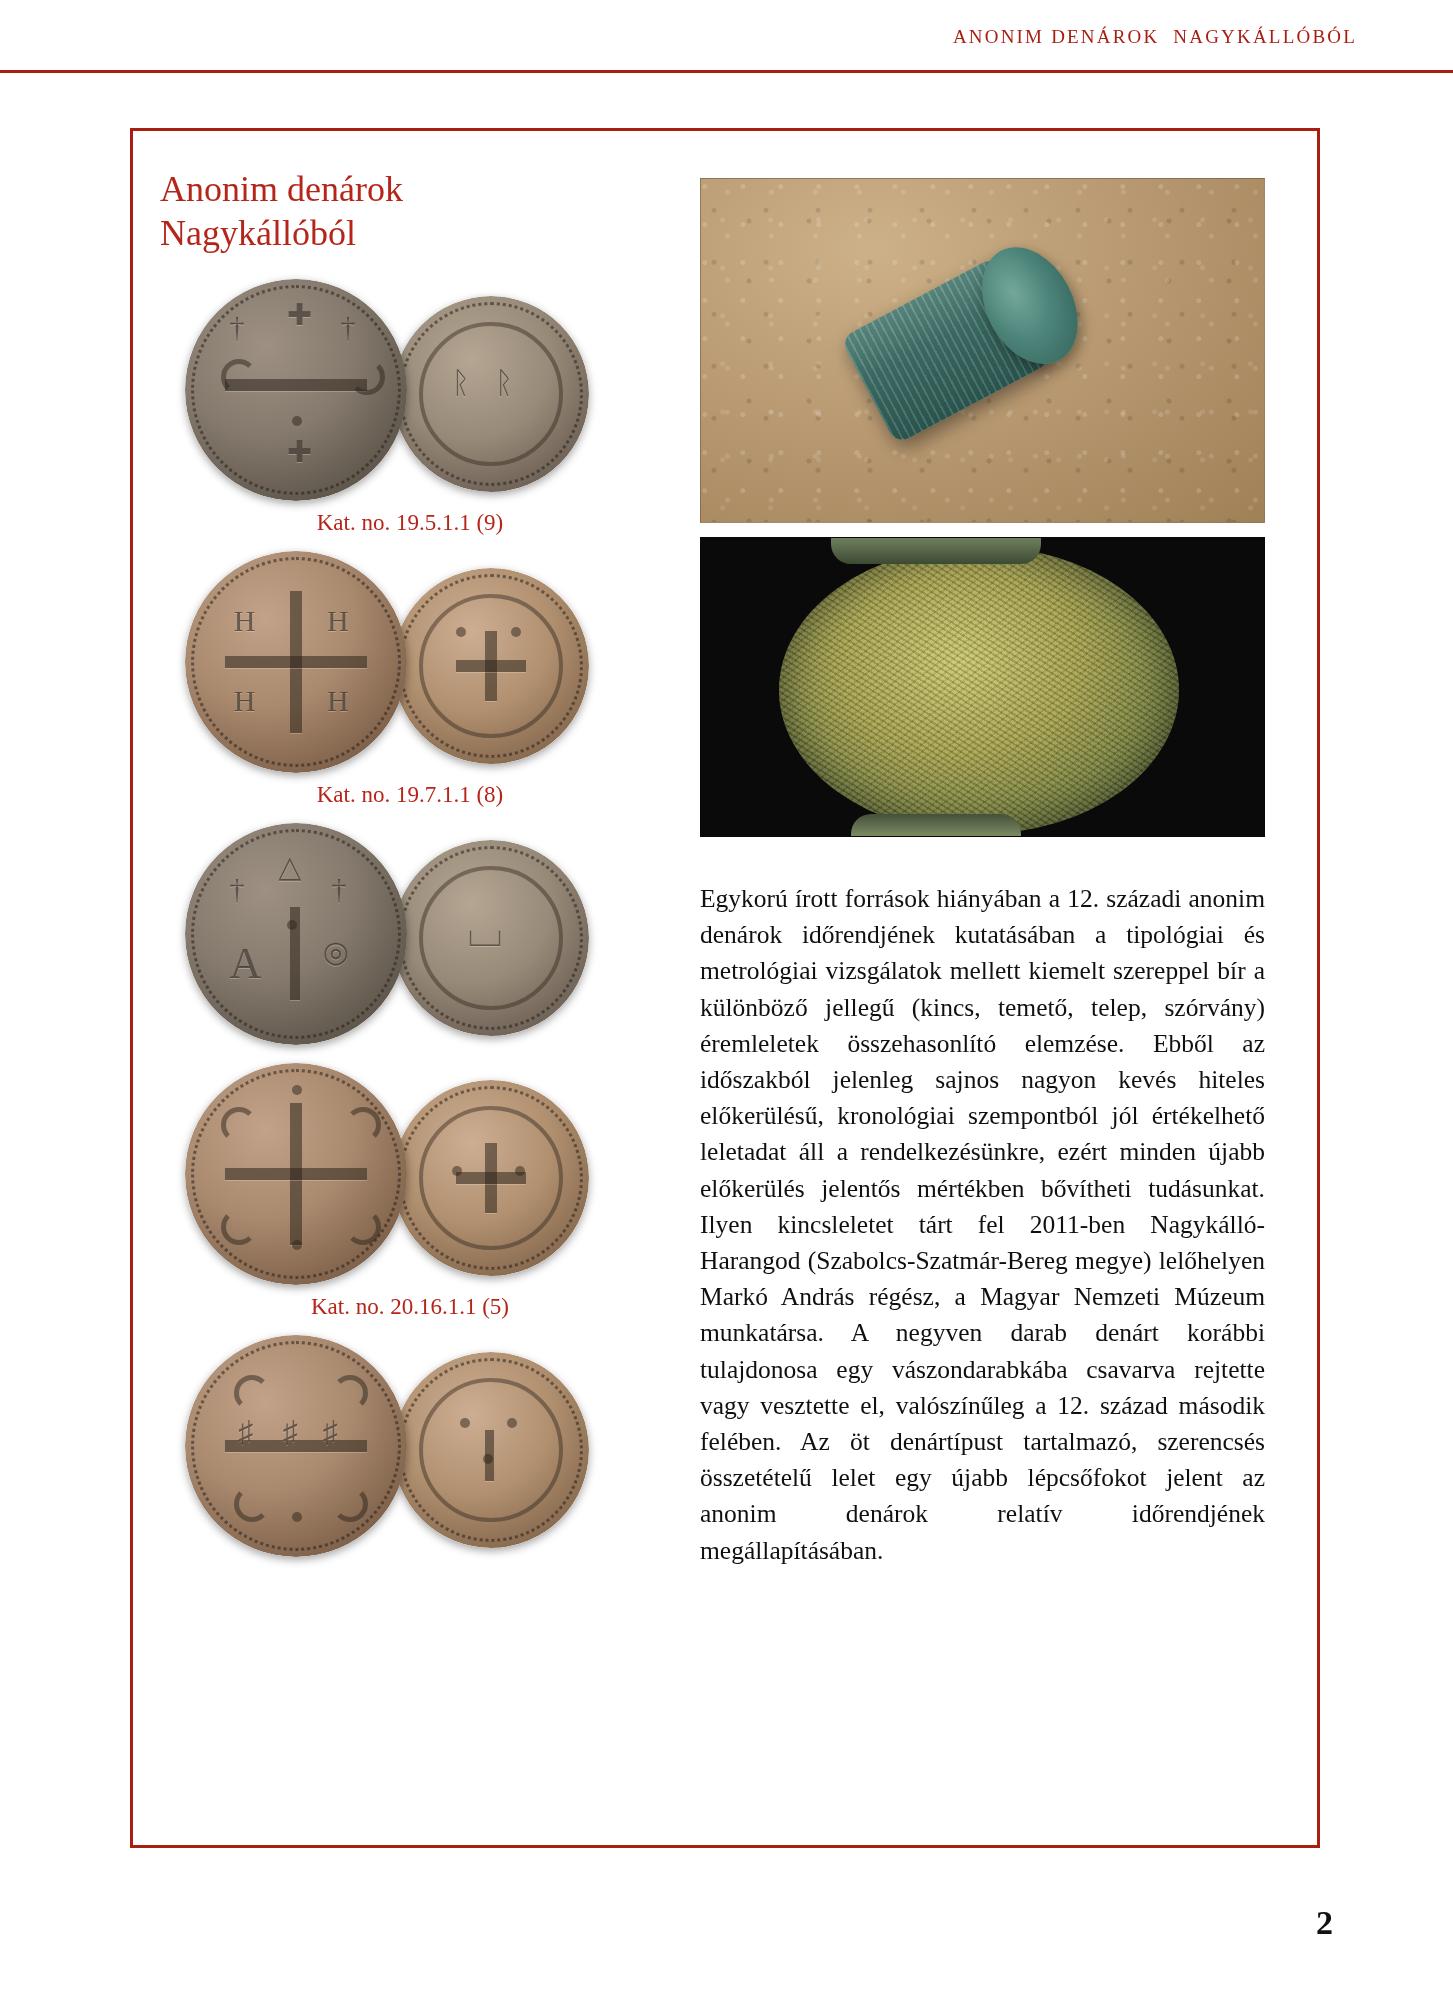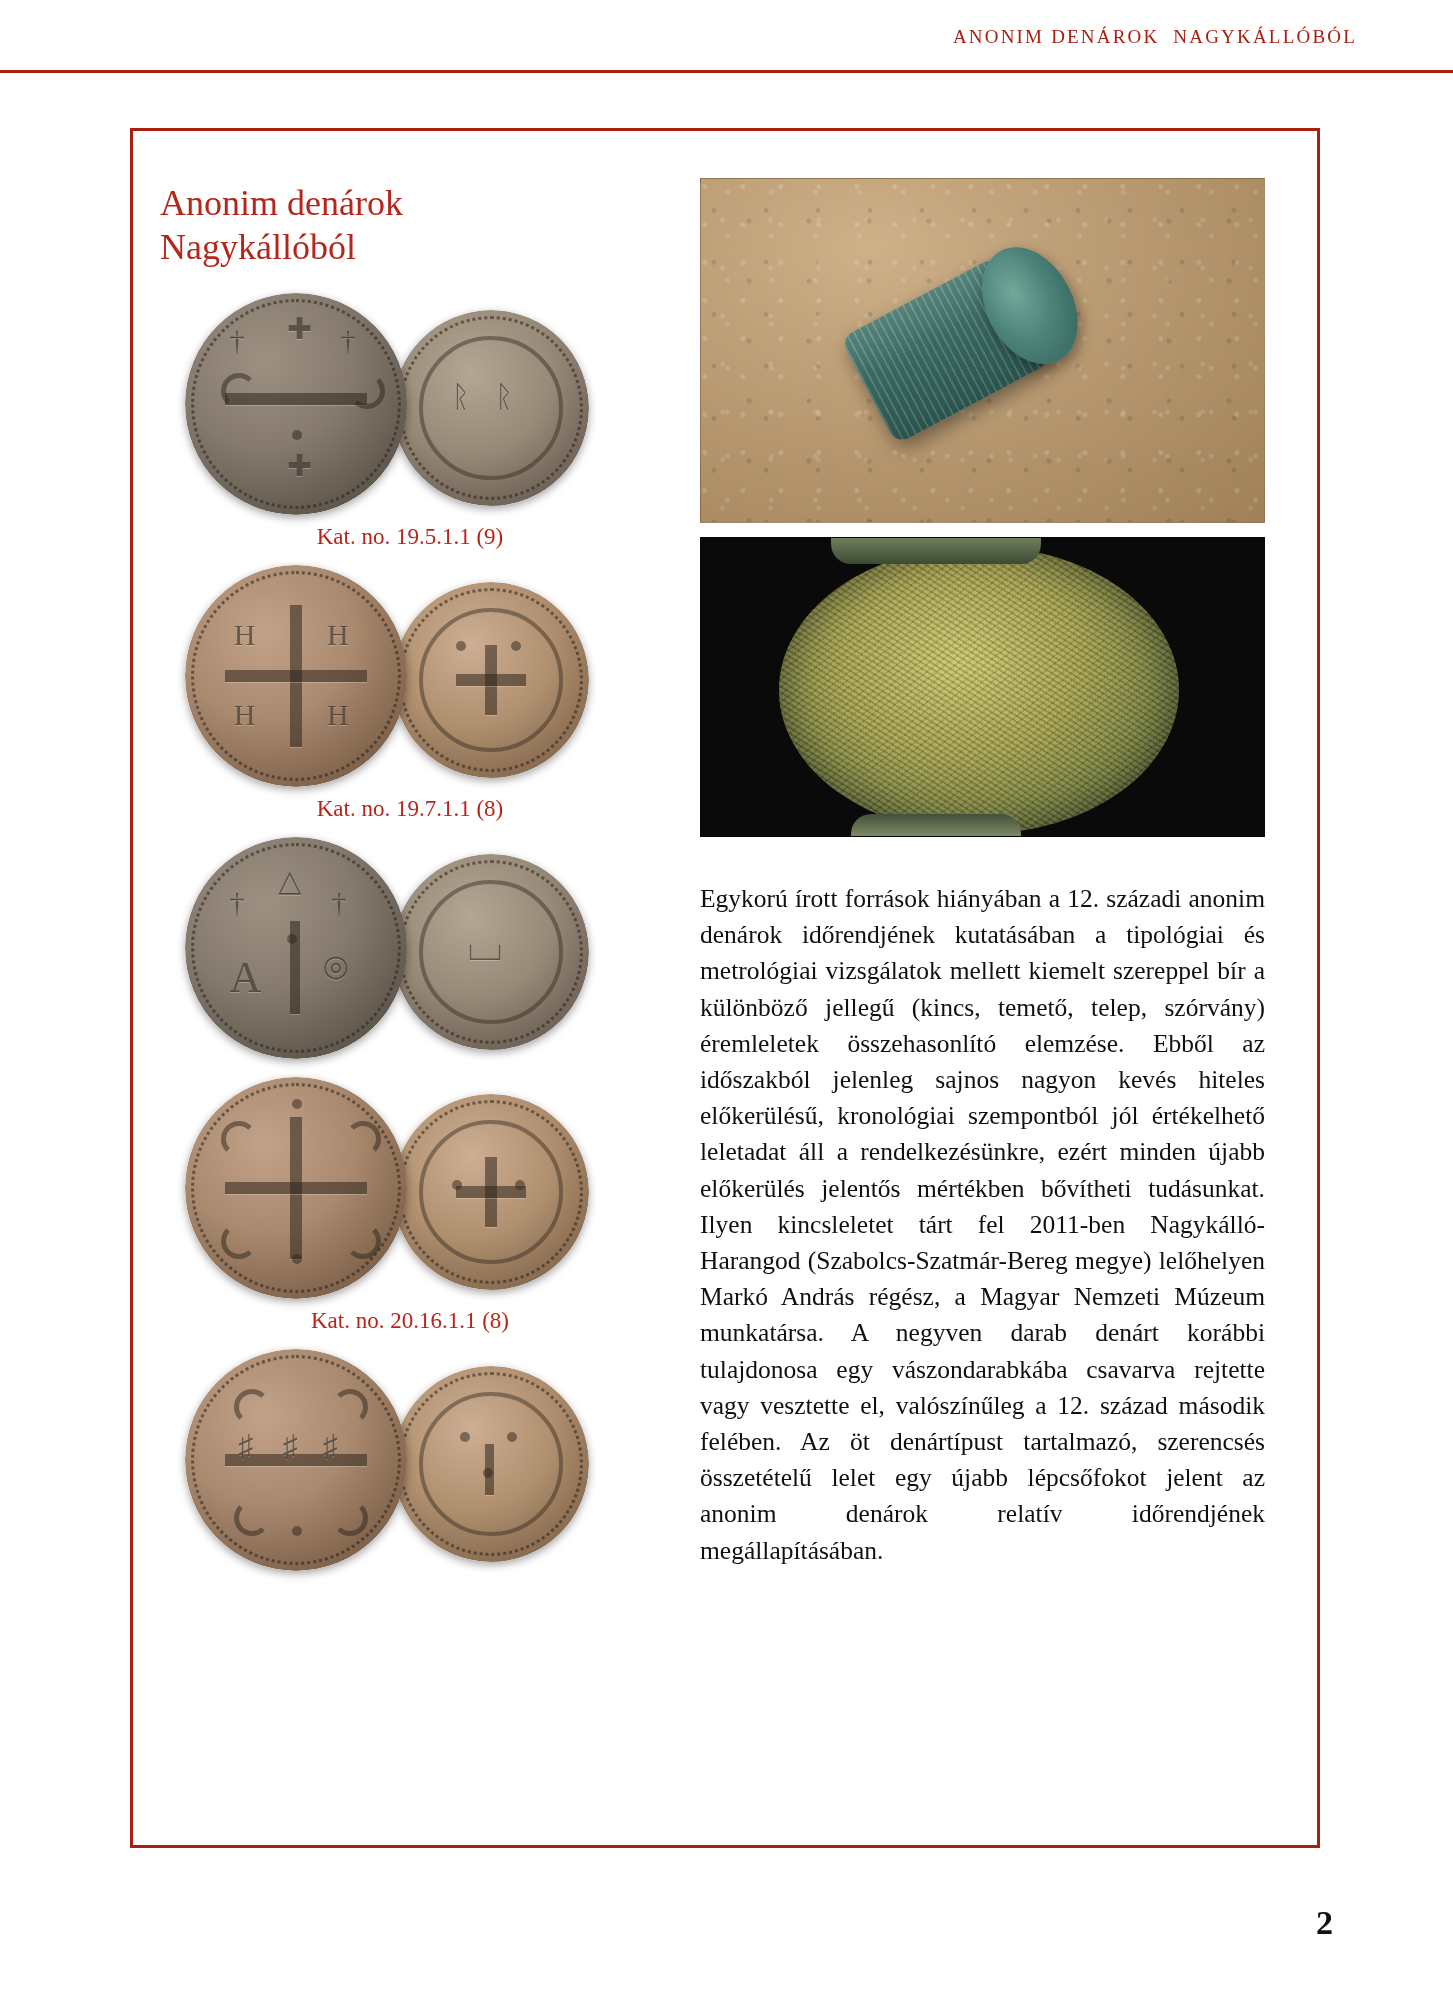--- a/index.html
+++ b/index.html
@@ -54,21 +54,21 @@
     position: absolute;
     left: 160px;
     top: 168px;
     width: 500px;
   }
   .article-title {
     font-family: "Liberation Serif", serif;
     font-size: 36px;
     line-height: 1.22;
     color: #b5261a;
-    margin: 14px 0 18px 0;
+    margin: 0 0 18px 0;
     font-weight: normal;
   }
 
   .coin-block {
     margin-top: 10px;
     width: 500px;
   }
   .coin-figure {
     position: relative;
     width: 460px;
@@ -404,21 +404,21 @@
       <div class="coin coin-rev">
         <div class="face"></div>
         <div class="rim"></div>
         <div class="inner-ring"></div>
         <div class="cross-v" style="top:32%;height:36%"></div>
         <div class="cross-h" style="left:32%;width:36%"></div>
         <div class="pellet" style="left:30%;top:44%"></div>
         <div class="pellet" style="left:62%;top:44%"></div>
       </div>
     </div>
-    <div class="coin-caption">Kat. no. 20.16.1.1 (8)</div>
+    <div class="coin-caption">Kat. no. 20.16.1.1 (5)</div>
   </div>
 
   <div class="coin-block warm">
     <div class="coin-figure">
       <div class="coin coin-obv">
         <div class="face"></div>
         <div class="rim"></div>
         <div class="cross-h"></div>
         <div class="glyph" style="left:24%;top:36%">♯</div>
         <div class="glyph" style="left:44%;top:36%">♯</div>

